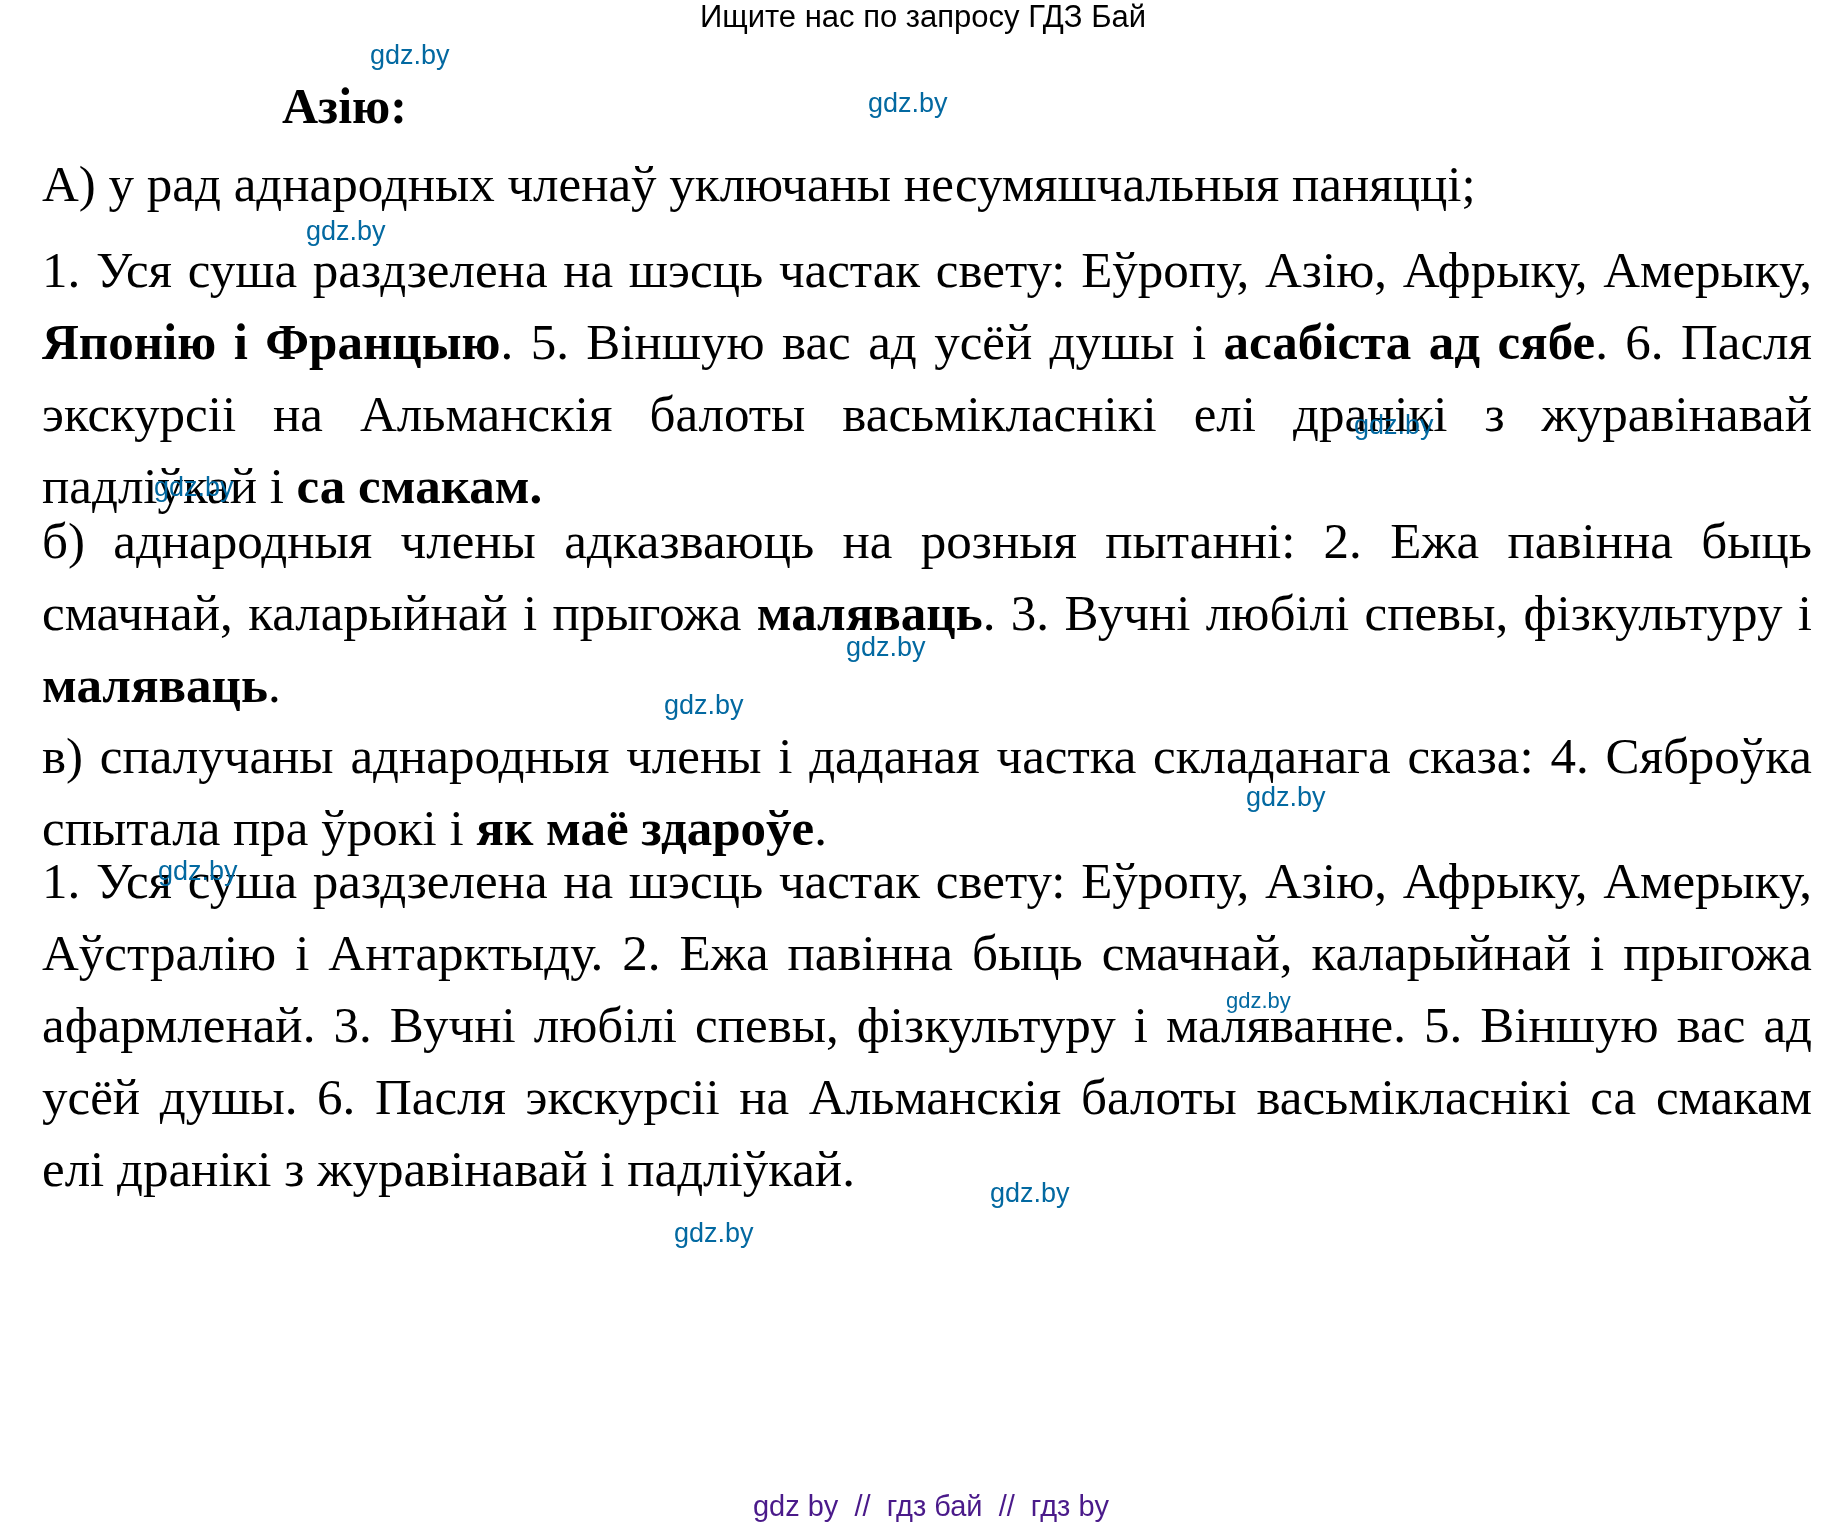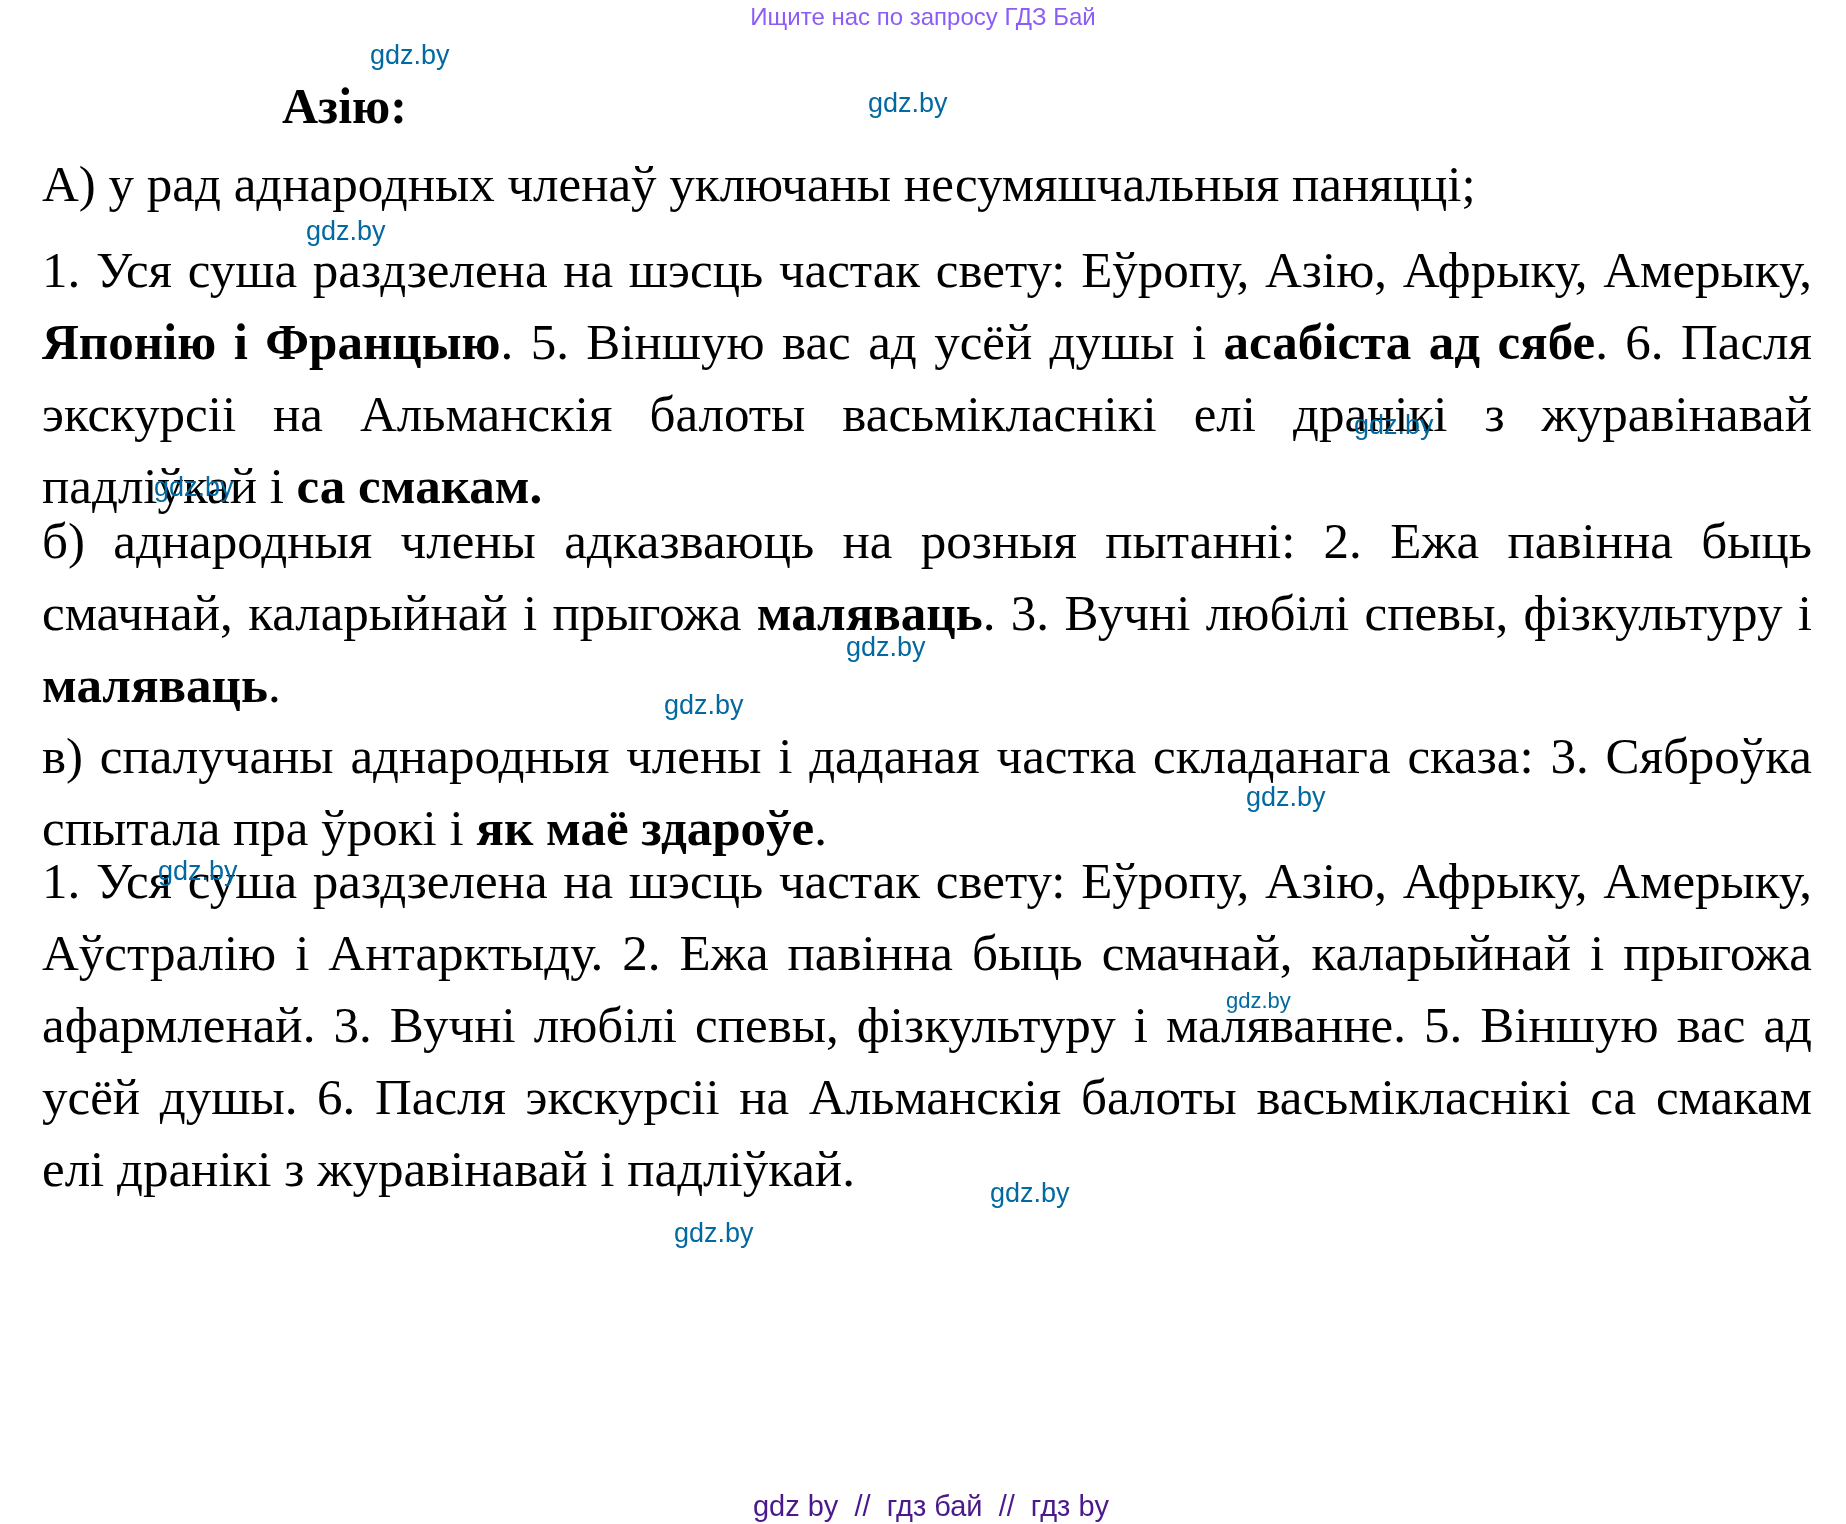--- a/index.html
+++ b/index.html
@@ -2,22 +2,22 @@
 <html><head>
 <meta charset="utf-8">
 <style>
   html, body { margin: 0; padding: 0; background: #ffffff; }
   body {
     width: 1846px; height: 1524px; position: relative; overflow: hidden;
     font-family: "Liberation Serif", serif; color: #000;
   }
   .top-banner {
     position: absolute; left: 0; right: 0; top: 0; text-align: center;
-    font-family: "Liberation Sans", sans-serif; font-size: 24px;
-    color: #8b5cf6; line-height: 34px;
+    font-family: "Liberation Sans", sans-serif; font-size: 31px;
+    color: #000000; line-height: 34px;
   }
   .heading {
     position: absolute; left: 282px; top: 78px;
     font-family: "Liberation Serif", serif; font-weight: bold;
     font-size: 50px; line-height: 56px;
   }
   .para {
     position: absolute; left: 42px; width: 1770px;
     font-size: 51px; line-height: 72px; text-align: justify;
     text-align-last: left;
@@ -44,21 +44,21 @@
 <div class="para" style="top:148px;">А) у рад аднародных членаў уключаны несумяшчальныя паняцці;</div>
 <div class="para" style="top:234px;">
   <span>1. Уся суша раздзелена на шэсць частак свету: Еўропу, Азію, Афрыку, Амерыку, </span><b>Японію і Францыю</b><span>. 5. Віншую вас ад усёй душы і </span><b>асабіста ад сябе</b><span>. 6. Пасля экскурсіі на Альманскія балоты васьмікласнікі елі дранікі з журавінавай падліўкай і </span><b>са смакам.</b>
 </div>
 
 <div class="para" style="top:505px;">
   <span>б) аднародныя члены адказваюць на розныя пытанні: 2. Ежа павінна быць смачнай, каларыйнай і прыгожа </span><b>маляваць</b><span>. 3. Вучні любілі спевы, фізкультуру і </span><b>маляваць</b><span>.</span>
 </div>
 
 <div class="para" style="top:720px;">
-  <span>в) спалучаны аднародныя члены і даданая частка складанага сказа:  3. Сяброўка спытала пра ўрокі і </span><b>як маё здароўе</b><span>.</span>
+  <span>в) спалучаны аднародныя члены і даданая частка складанага сказа:  4. Сяброўка спытала пра ўрокі і </span><b>як маё здароўе</b><span>.</span>
 </div>
 
 <div class="para" style="top:845px;">1. Уся суша раздзелена на шэсць частак свету: Еўропу, Азію, Афрыку, Амерыку,  Аўстралію і Антарктыду. 2. Ежа павінна быць смачнай, каларыйнай і прыгожа афармленай. 3. Вучні любілі спевы, фізкультуру і маляванне. 5. Віншую вас ад усёй душы. 6. Пасля экскурсіі на Альманскія балоты васьмікласнікі са смакам елі дранікі з журавінавай і падліўкай.</div>
 
 <div class="wm" style="left:370px; top:40px;">gdz.by</div>
 <div class="wm" style="left:868px; top:88px;">gdz.by</div>
 <div class="wm" style="left:306px; top:216px;">gdz.by</div>
 <div class="wm" style="left:1354px; top:410px;">gdz.by</div>
 <div class="wm" style="left:154px; top:472px;">gdz.by</div>
 <div class="wm" style="left:846px; top:632px;">gdz.by</div>

